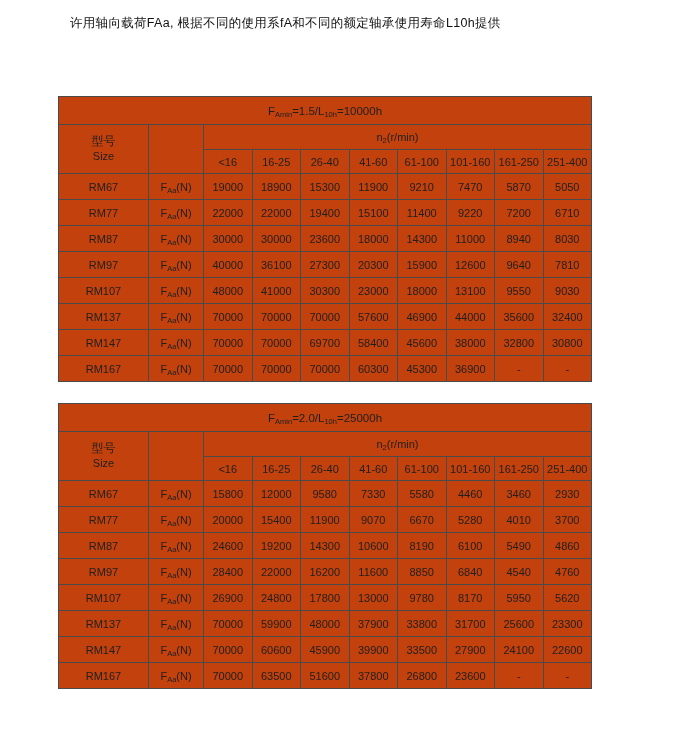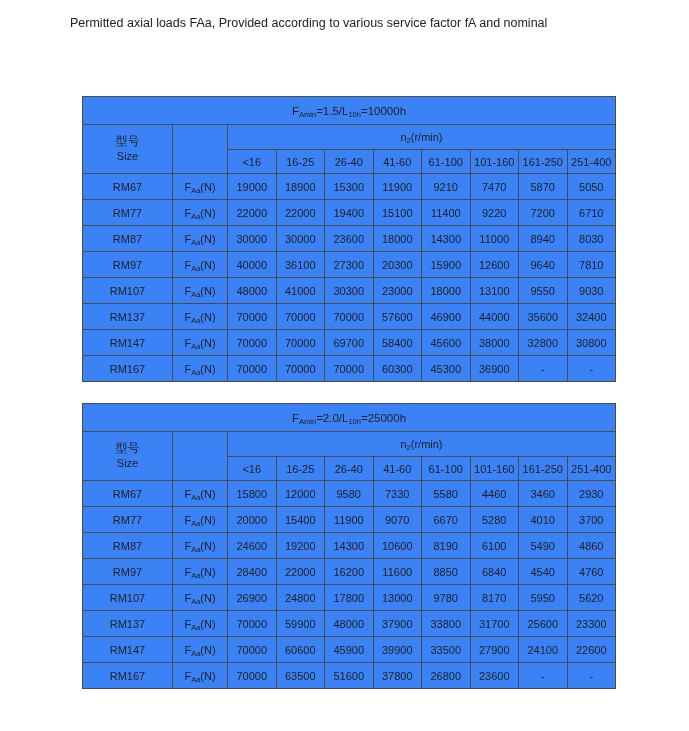--- a/index.html
+++ b/index.html
@@ -23,25 +23,25 @@
     letter-spacing: 0.3px;
     color: #111;
   }
   .intro-line-en {
     font-size: 12.5px;
     line-height: 22px;
     color: #222;
   }
   table.spec-table {
     position: absolute;
-    left: 82px;
+    left: 58px;
     width: 533px;
     border-collapse: collapse;
     table-layout: fixed;
-    background: #3b82f6;
+    background: #c2410c;
   }
   #table-0 { top: 96px; }
   #table-1 { top: 403px; }
   table.spec-table th,
   table.spec-table td {
     border: 1px solid #4a4a4a;
     text-align: center;
     vertical-align: middle;
     font-weight: normal;
     font-size: 11px;
@@ -61,21 +61,21 @@
     vertical-align: baseline;
     position: relative;
     top: 2px;
     letter-spacing: 0;
   }
 </style>
 </head>
 <body>
 
 <div class="intro">
-  <div class="intro-line-en">Permitted axial loads FAa, Provided according to various service factor fA and nominal</div>
+  <div class="intro-line-zh">许用轴向载荷FAa, 根据不同的使用系fA和不同的额定轴承使用寿命L10h提供</div>
 </div>
 
 <table class="spec-table" id="table-0">
   <colgroup>
     <col style="width:90px">
       <col style="width:55px">
     <col style="width:48.5px">
       <col style="width:48.5px">
       <col style="width:48.5px">
       <col style="width:48.5px">

